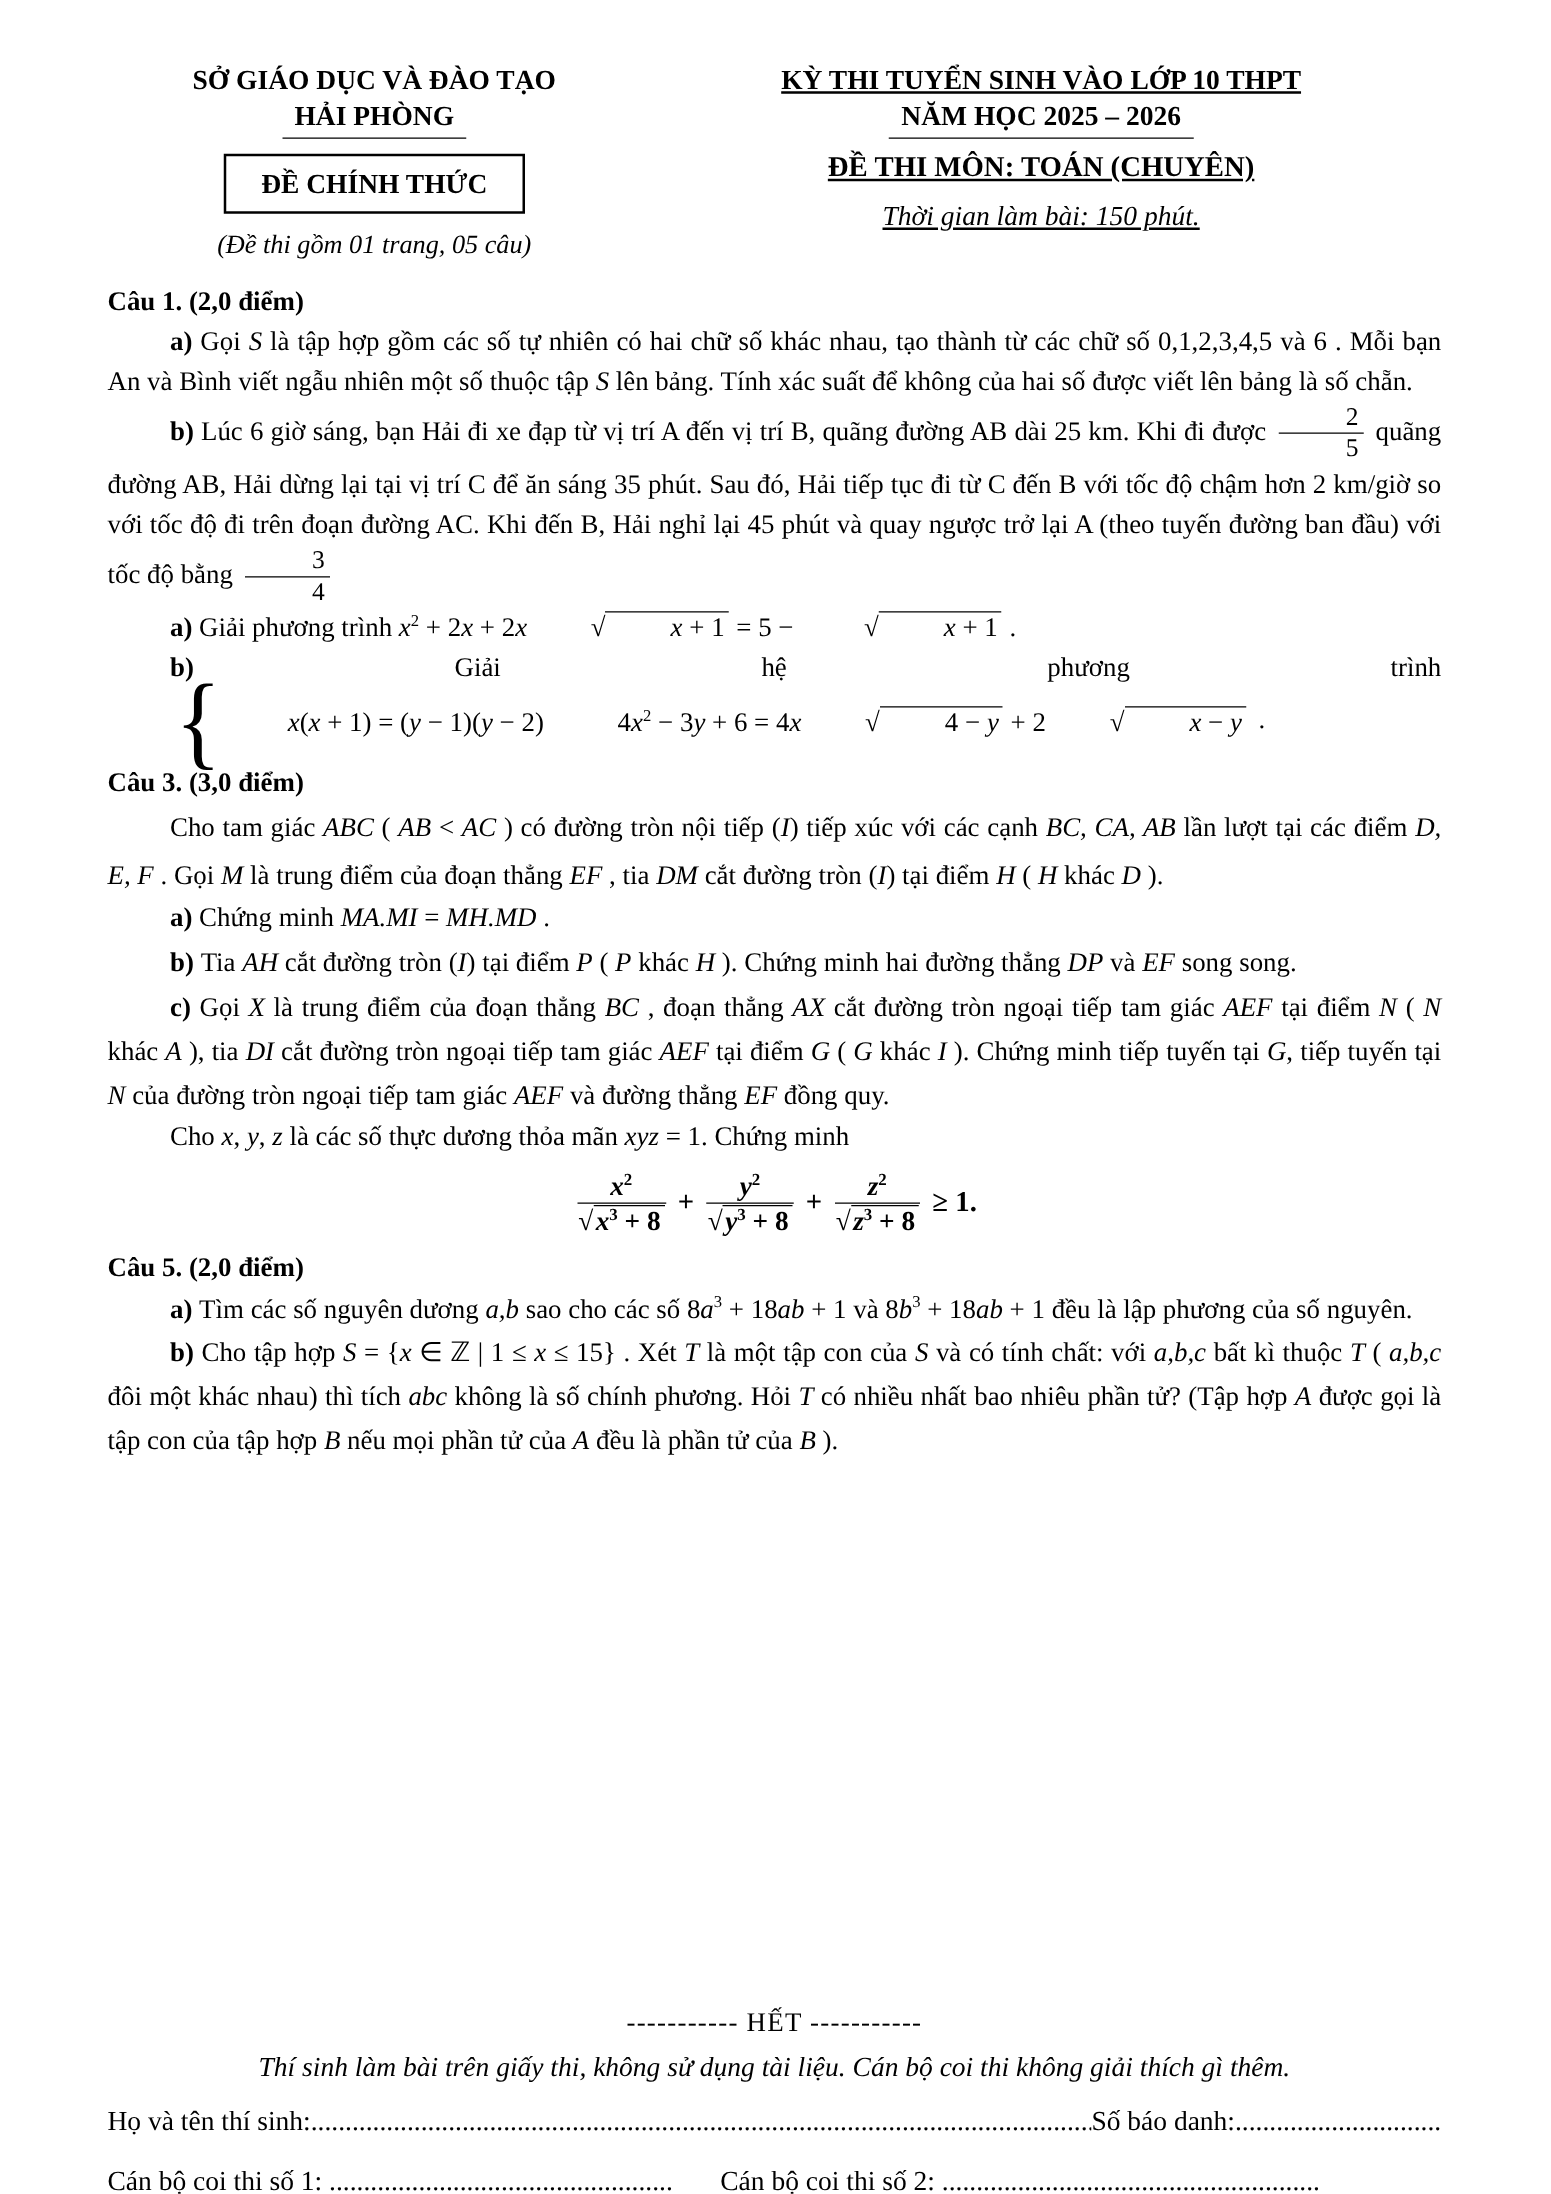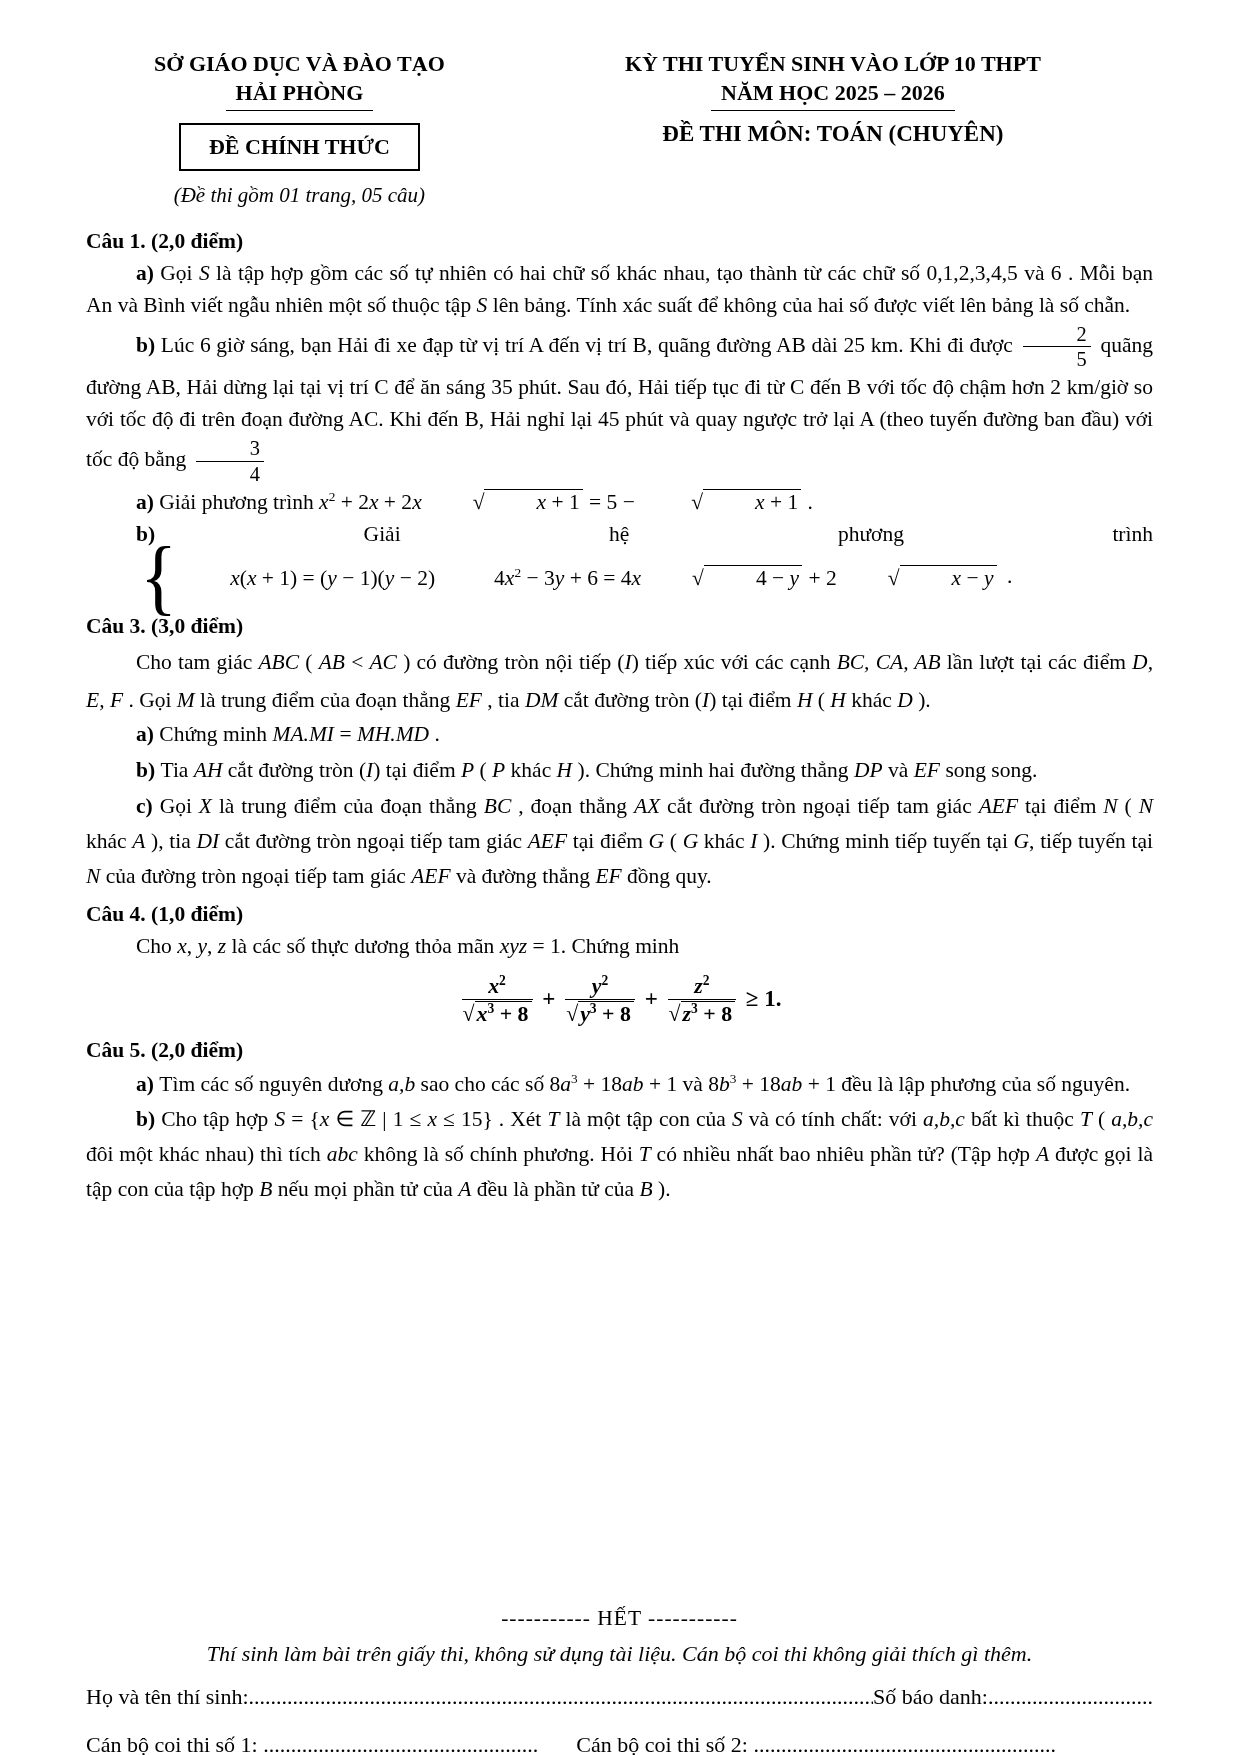--- a/index.html
+++ b/index.html
@@ -8,21 +8,21 @@
     background:#ffffff; color:#000000;
     font-family:"Liberation Serif", serif;
     font-size:21.5px;
     position:relative; overflow:hidden;
   }
   .page { position:relative; width:1241px; height:1405px; box-sizing:border-box; padding:50px 88px 0 86px; }
 
   
   .header { display:flex; width:100%; }
   .h-left  { width:40%; text-align:center; }
-  .h-right { width:60%; text-align:center; }
+  .h-right { width:60%; text-align:center;text-decoration:underline; }
   .h-bold  { font-weight:bold; font-size:22px; line-height:1.3; }
   .h-under { display:inline-block; border-bottom:1.8px solid #000; padding:0 10px 3px 10px; }
   .exam-box { display:inline-block; border:2.2px solid #000; padding:9px 28px; font-weight:bold; font-size:22px; margin-top:12px; }
   .h-note { font-style:italic; margin-top:12px; font-size:21px; }
   .subject { font-weight:bold; font-size:23px; margin-top:10px; }
   .time { font-style:italic; margin-top:13px; font-size:22px; }
 
   
   main { display:block; margin-top:18px; }
   .q-heading { font-weight:bold; line-height:1.48; margin-top:5px; }
@@ -67,20 +67,21 @@
     <div class="h-left">
       <div class="h-bold">SỞ GIÁO DỤC VÀ ĐÀO TẠO</div>
       <div class="h-bold"><span class="h-under">HẢI PHÒNG</span></div>
       <div><span class="exam-box">ĐỀ CHÍNH THỨC</span></div>
       <div class="h-note">(Đề thi gồm 01 trang, 05 câu)</div>
     </div>
     <div class="h-right">
       <div class="h-bold">KỲ THI TUYỂN SINH VÀO LỚP 10 THPT</div>
       <div class="h-bold"><span class="h-under">NĂM HỌC 2025 – 2026</span></div>
       <div class="subject">ĐỀ THI MÔN: TOÁN (CHUYÊN)</div>
+      <div class="time">Thời gian làm bài: 150 phút.</div>
     </div>
   </header>
 
   <main>
       <section class="question">
         <div class="q-heading">Câu 1. (2,0 điểm)</div>
         <div class="para indent"><span class="seg-b">a) </span><span>Gọi </span><span class="seg-m">S</span><span> là tập hợp gồm các số tự nhiên có hai chữ số khác nhau, tạo thành từ các chữ số 0,1,2,3,4,5 và 6 . Mỗi bạn An và Bình viết ngẫu nhiên một số thuộc tập </span><span class="seg-m">S</span><span> lên bảng. Tính xác suất để không của hai số được viết lên bảng là số chẵn.</span></div>
         <div class="para indent"><span class="seg-b">b) </span><span>Lúc 6 giờ sáng, bạn Hải đi xe đạp từ vị trí A đến vị trí B, quãng đường AB dài 25 km. Khi đi được </span><span class="frac">
             <span class="num"><span>2</span></span>
             <span class="den"><span>5</span></span>
@@ -112,21 +113,20 @@
           </span><span> .</span></div>
       </section>
       <section class="question">
         <div class="q-heading">Câu 3. (3,0 điểm)</div>
         <div class="para indent lh-loose"><span>Cho tam giác </span><span class="seg-m">ABC</span><span> ( </span><span class="seg-m">AB</span><span> &lt; </span><span class="seg-m">AC</span><span> ) có đường tròn nội tiếp (</span><span class="seg-m">I</span><span>) tiếp xúc với các cạnh </span><span class="seg-m">BC, CA, AB</span><span> lần lượt tại các điểm </span><span class="seg-m">D, E, F</span><span> . Gọi </span><span class="seg-m">M</span><span> là trung điểm của đoạn thẳng </span><span class="seg-m">EF</span><span> , tia </span><span class="seg-m">DM</span><span> cắt đường tròn (</span><span class="seg-m">I</span><span>) tại điểm </span><span class="seg-m">H</span><span> ( </span><span class="seg-m">H</span><span> khác </span><span class="seg-m">D</span><span> ).</span></div>
         <div class="para indent"><span class="seg-b">a) </span><span>Chứng minh </span><span class="seg-m">MA.MI</span><span> = </span><span class="seg-m">MH.MD</span><span> .</span></div>
         <div class="para indent lh-loose"><span class="seg-b">b) </span><span>Tia </span><span class="seg-m">AH</span><span> cắt đường tròn (</span><span class="seg-m">I</span><span>) tại điểm </span><span class="seg-m">P</span><span> ( </span><span class="seg-m">P</span><span> khác </span><span class="seg-m">H</span><span> ). Chứng minh hai đường thẳng </span><span class="seg-m">DP</span><span> và </span><span class="seg-m">EF</span><span> song song.</span></div>
         <div class="para indent lh-semi"><span class="seg-b">c) </span><span>Gọi </span><span class="seg-m">X</span><span> là trung điểm của đoạn thẳng </span><span class="seg-m">BC</span><span> , đoạn thẳng </span><span class="seg-m">AX</span><span> cắt đường tròn ngoại tiếp tam giác </span><span class="seg-m">AEF</span><span> tại điểm </span><span class="seg-m">N</span><span> ( </span><span class="seg-m">N</span><span> khác </span><span class="seg-m">A</span><span> ), tia </span><span class="seg-m">DI</span><span> cắt đường tròn ngoại tiếp tam giác </span><span class="seg-m">AEF</span><span> tại điểm </span><span class="seg-m">G</span><span> ( </span><span class="seg-m">G</span><span> khác </span><span class="seg-m">I</span><span> ). Chứng minh tiếp tuyến tại </span><span class="seg-m">G</span><span>, tiếp tuyến tại </span><span class="seg-m">N</span><span> của đường tròn ngoại tiếp tam giác </span><span class="seg-m">AEF</span><span> và đường thẳng </span><span class="seg-m">EF</span><span> đồng quy.</span></div>
       </section>
       <section class="question">
-        <div class="q-heading">Câu 4. (1,0 điểm)</div>
         <div class="para indent"><span>Cho </span><span class="seg-m">x</span><span>, </span><span class="seg-m">y</span><span>, </span><span class="seg-m">z</span><span> là các số thực dương thỏa mãn </span><span class="seg-m">xyz</span><span> = 1. Chứng minh</span></div>
         <div class="para center-eq"><span class="frac">
             <span class="num"><span class="seg-m">x</span><sup>2</sup></span>
             <span class="den"><span class="sqrt">
                 <span class="rad">√</span>
                 <span class="sqrt-body"><span class="seg-m">x</span><sup>3</sup><span> + 8</span></span>
               </span></span>
           </span><span> + </span><span class="frac">
             <span class="num"><span class="seg-m">y</span><sup>2</sup></span>
             <span class="den"><span class="sqrt">

